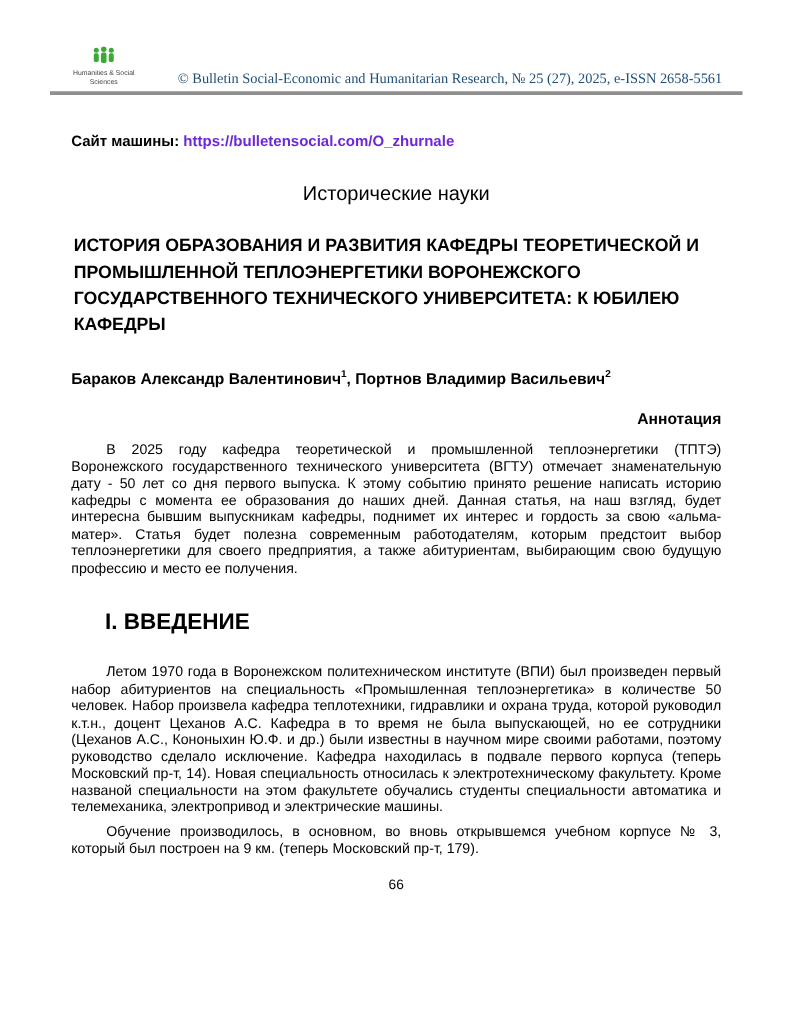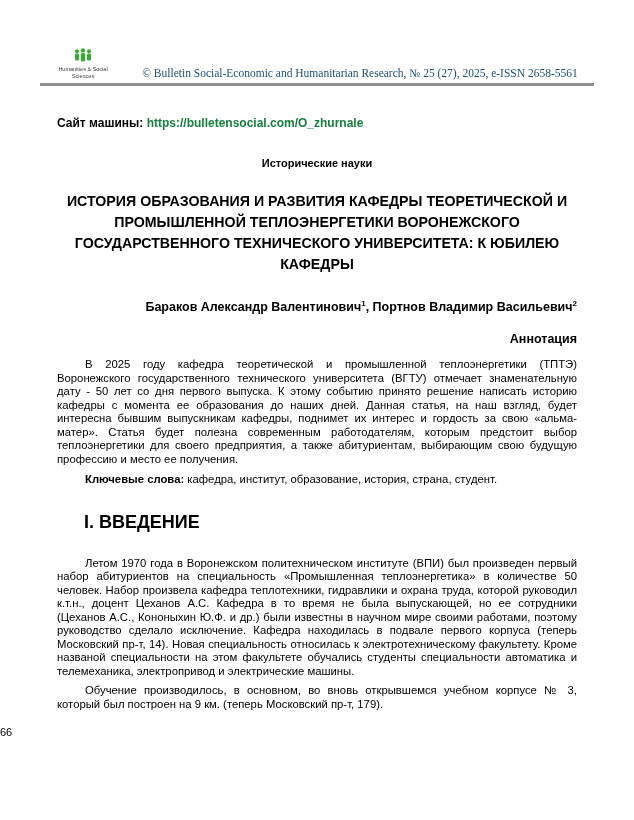--- a/index.html
+++ b/index.html
@@ -1,55 +1,55 @@
 <!DOCTYPE html>
 <html><head>
 <meta charset="utf-8">
 <style>
   * { margin: 0; padding: 0; box-sizing: border-box; }
   html, body { background: #ffffff; }
   .page {
     width: 634px; height: 796px; background: #ffffff;
     font-family: "Liberation Sans", sans-serif; color: #000;
-    position: relative; overflow: hidden; margin: 12px auto;
+    position: relative; overflow: hidden; margin: 1px auto;
   }
   .header {
     margin: 0 40px; padding-top: 36px;
     display: flex; align-items: flex-end;
     border-bottom: 3px solid #8f8f8f; padding-bottom: 3px;
   }
   .header-logo { width: 86px; text-align: center; line-height: 1; }
   .header-logo .org-text { font-size: 5.5px; color: #3d3d3d; line-height: 1.3; }
   .header-journal {
     flex: 1; text-align: center;
     font-family: "Liberation Serif", serif; color: #1f4e79;
     font-size: 11.5px; padding-bottom: 1px;
   }
   .content { margin: 0 57px; }
   .site-line { margin-top: 30px; font-size: 12px; font-weight: bold; }
-  .site-line a { color: #15803d; text-decoration: none; }
-  .section-heading { margin-top: 27px; text-align: center; font-weight: bold; font-size: 11px; }
+  .site-line a { color: #6d28d9; text-decoration: none; }
+  .section-heading { margin-top: 27px; text-align: center; font-weight: normal; font-size: 16px; }
   .title {
-    margin: 22px auto 0; text-align: center; font-weight: bold;
+    margin: 22px auto 0; text-align: left; font-weight: bold;
     font-size: 14.2px; line-height: 21px; max-width: 516px;
   }
-  .authors { margin-top: 25px; text-align: right; font-weight: bold; font-size: 12.5px; }
+  .authors { margin-top: 25px; text-align: left; font-weight: bold; font-size: 12.5px; }
   sup { font-size: 8px; vertical-align: super; line-height: 0; }
   .affiliations { margin-top: 14px; text-align: center; font-size: 11.3px; line-height: 21px; }
   .abstract-heading { margin-top: 18px; text-align: right; font-weight: bold; font-size: 12.5px; }
   .abstract-text, .keywords, .body-par {
     text-align: justify; font-size: 11.3px; line-height: 13.5px; text-indent: 28px;
   }
   .abstract-text { margin-top: 12px; }
   .keywords { margin-top: 7px; }
   .keywords b { font-weight: bold; }
   .intro-heading { margin-top: 25px; padding-left: 27px; font-weight: bold; font-size: 18px; }
   .par1 { margin-top: 24px; }
   .par2 { margin-top: 6px; }
-  .page-number { margin-top: 15px; font-size: 11px; }
+  .page-number { margin-top: 15px; text-align: center; font-size: 11px; }
 </style>
 </head>
 <body>
 
 <div class="page">
 
   <div class="header">
     <div class="header-logo">
       <span>
         <svg width="22" height="15" viewBox="0 0 22 15">
@@ -83,23 +83,20 @@
       <span>Бараков Александр Валентинович</span><sup>1</sup><span>, </span><span>Портнов Владимир Васильевич</span><sup>2</sup>
     </div>
 
     <div class="affiliations">
     </div>
 
     <div class="abstract-heading">Аннотация</div>
 
     <p class="abstract-text">В 2025 году кафедра теоретической и промышленной теплоэнергетики (ТПТЭ) Воронежского государственного технического университета (ВГТУ) отмечает знаменательную дату - 50 лет со дня первого выпуска. К этому событию принято решение написать историю кафедры с момента ее образования до наших дней. Данная статья, на наш взгляд, будет интересна бывшим выпускникам кафедры, поднимет их интерес и гордость за свою «альма-матер». Статья будет полезна современным работодателям, которым предстоит выбор теплоэнергетики для своего предприятия, а также абитуриентам, выбирающим свою будущую профессию и место ее получения.</p>
 
-    <p class="keywords">
-      <b>Ключевые слова:</b><span> кафедра, институт, образование, история, страна, студент.</span>
-    </p>
 
     <div class="intro-heading">I. ВВЕДЕНИЕ</div>
 
     <p class="body-par par1">Летом 1970 года в Воронежском политехническом институте (ВПИ) был произведен первый набор абитуриентов на специальность «Промышленная теплоэнергетика» в количестве 50 человек. Набор произвела кафедра теплотехники, гидравлики и охрана труда, которой руководил к.т.н., доцент Цеханов А.С. Кафедра в то время не была выпускающей, но ее сотрудники (Цеханов А.С., Кононыхин Ю.Ф. и др.) были известны в научном мире своими работами, поэтому руководство сделало исключение. Кафедра находилась в подвале первого корпуса (теперь Московский пр-т, 14). Новая специальность относилась к электротехническому факультету. Кроме названой специальности на этом факультете обучались студенты специальности автоматика и телемеханика, электропривод и электрические машины.</p>
     <p class="body-par par2">Обучение производилось, в основном, во вновь открывшемся учебном корпусе № 3, который был построен на 9 км. (теперь Московский пр-т, 179).</p>
 
   </div>
 
   <div class="page-number">66</div>
 

